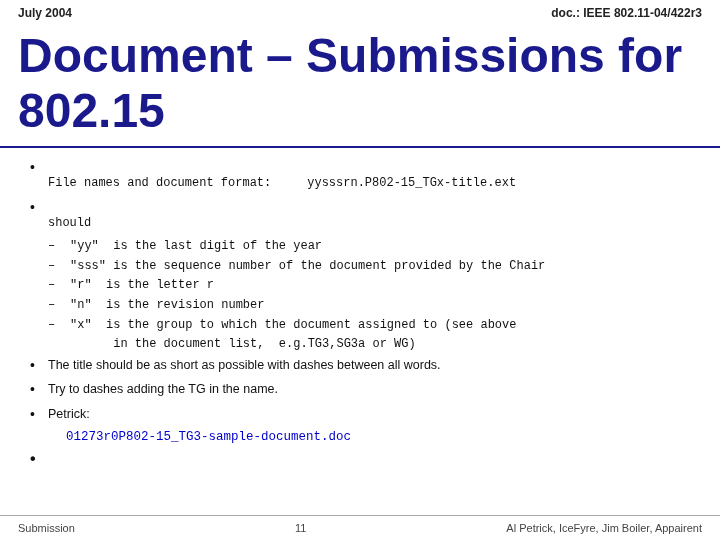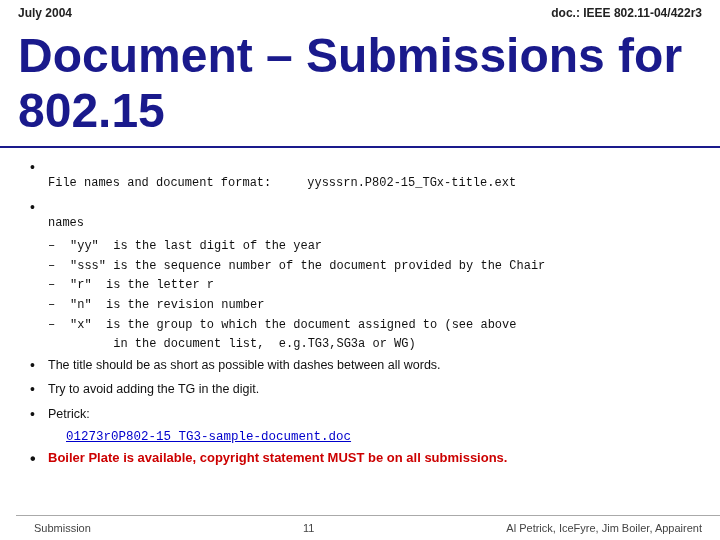--- a/index.html
+++ b/index.html
@@ -125,28 +125,27 @@
       line-height: 1.55;
       color: #111;
       flex: 1;
     }
 
     .example-indent {
       margin-left: 36px;
       font-family: 'Courier New', Courier, monospace;
       font-size: 12.5px;
       color: #0000cc;
-      text-decoration: underline;
       margin-bottom: 4px;
     }
 
     .footer-bar {
       position: absolute;
       bottom: 0;
-      left: 16px;
+      left: 0;
       right: 0;
       display: flex;
       justify-content: space-between;
       align-items: center;
       padding: 6px 18px;
       border-top: 1px solid #aaa;
       font-size: 11px;
       color: #444;
     }
 
@@ -172,21 +171,21 @@
 
     <div class="bullet-item">
       <span class="bullet-dot">•</span>
       <span class="bullet-text">
         File names and document format:&nbsp;&nbsp;&nbsp;&nbsp;&nbsp;yysssrn.P802-15_TGx-title.ext
       </span>
     </div>
 
     <div class="bullet-item">
       <span class="bullet-dot">•</span>
-      <span class="bullet-text">names</span>
+      <span class="bullet-text">should</span>
     </div>
 
     <div class="sub-items">
       <div class="sub-item">
         <span class="sub-dash">–</span>
         <span class="sub-text">"yy"&nbsp;&nbsp;is the last digit of the year</span>
       </div>
       <div class="sub-item">
         <span class="sub-dash">–</span>
         <span class="sub-text">"sss" is the sequence number of the document provided by the Chair</span>
@@ -209,32 +208,31 @@
       </div>
     </div>
 
     <div class="bullet-item">
       <span class="bullet-dot">•</span>
       <span class="bullet-text-normal">The title should be as short as possible with dashes between all words.</span>
     </div>
 
     <div class="bullet-item">
       <span class="bullet-dot">•</span>
-      <span class="bullet-text-normal">Try to avoid adding the TG in the digit.</span>
+      <span class="bullet-text-normal">Try to dashes adding the TG in the name.</span>
     </div>
 
     <div class="bullet-item">
       <span class="bullet-dot">•</span>
       <span class="bullet-text-normal">Petrick:</span>
     </div>
     <div class="example-indent">01273r0P802-15_TG3-sample-document.doc</div>
 
     <div class="bullet-item">
       <span class="bullet-dot" style="font-size:16px; font-weight:bold;">•</span>
-      <span class="bullet-text-bold-red">Boiler Plate is available, copyright statement MUST be on all submissions.</span>
     </div>
 
   </div>
 
   <div class="footer-bar">
     <span>Submission</span>
     <span class="footer-center">11</span>
     <span>Al Petrick, IceFyre, Jim Boiler, Appairent</span>
   </div>
 

